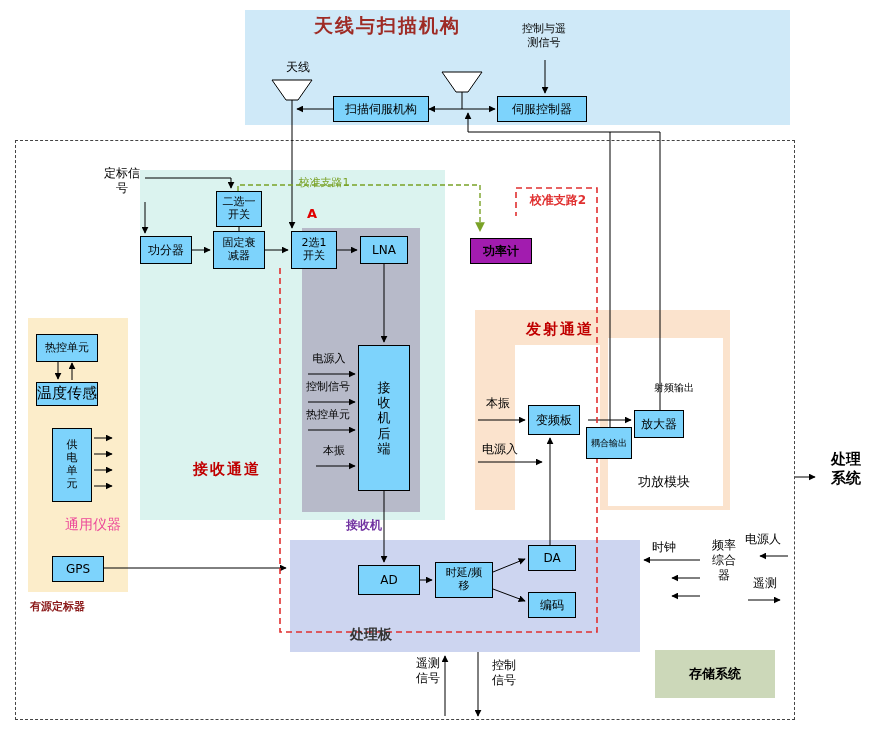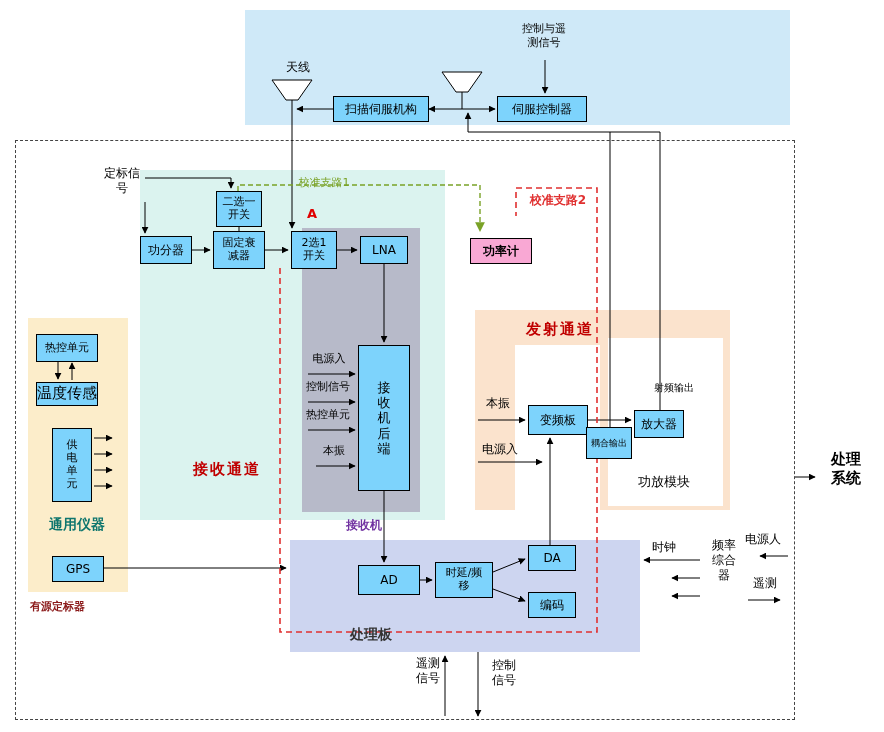--- a/index.html
+++ b/index.html
@@ -25,49 +25,49 @@
   #b-storage{left:655px;top:650px;width:120px;height:48px;background:#ccd8b9;border:none;font-weight:600;font-size:13px}
 
   
   #b-scan-servo{left:333px;top:96px;width:96px;height:26px}
   #b-servo-ctrl{left:497px;top:96px;width:90px;height:26px}
   #b-two-select{left:216px;top:191px;width:46px;height:36px;font-size:11px}
   #b-pwr-div{left:140px;top:236px;width:52px;height:28px}
   #b-fix-att{left:213px;top:231px;width:52px;height:38px;font-size:11px}
   #b-2sel1{left:291px;top:231px;width:46px;height:38px;font-size:11px}
   #b-lna{left:360px;top:236px;width:48px;height:28px}
-  #b-pwr-meter{left:470px;top:238px;width:62px;height:26px;background:#f9a8d4;font-weight:bold}
+  #b-pwr-meter{left:470px;top:238px;width:62px;height:26px;background:#a21caf;font-weight:bold}
   #b-backend{left:358px;top:345px;width:52px;height:146px;font-size:13px}
   #b-thermal{left:36px;top:334px;width:62px;height:28px;font-size:11px}
   #b-temp{left:36px;top:382px;width:62px;height:24px;font-size:15px}
   #b-psu{left:52px;top:428px;width:40px;height:74px;font-size:11px}
   #b-gps{left:52px;top:556px;width:52px;height:26px}
   #b-ad{left:358px;top:565px;width:62px;height:30px}
   #b-delay{left:435px;top:562px;width:58px;height:36px;font-size:11px}
   #b-da{left:528px;top:545px;width:48px;height:26px}
   #b-enc{left:528px;top:592px;width:48px;height:26px}
-  #b-conv{left:528px;top:405px;width:60px;height:30px}
+  #b-conv{left:528px;top:405px;width:52px;height:30px}
   #b-amp{left:634px;top:410px;width:50px;height:28px}
   #b-coup{left:586px;top:427px;width:46px;height:32px;font-size:9px}
 
   
   #l-title{left:300px;top:14px;width:175px;font-size:19px;font-weight:bold;color:#9e2b25;letter-spacing:2px}
   #l-antenna{left:280px;top:60px;width:36px}
   #l-ctrl-tel{left:512px;top:22px;width:64px;font-size:11px}
   #l-calib-sig{left:98px;top:166px;width:48px}
   #l-branch1{left:288px;top:176px;width:72px;font-size:11px;color:#7aa227}
   #l-branch2{left:518px;top:193px;width:80px;font-size:12px;font-weight:bold;color:#e03030}
   #l-point-a{left:304px;top:206px;width:16px;font-size:13px;font-weight:bold;color:#e00000}
   #l-rx-title{left:172px;top:460px;width:110px;font-size:15px;font-weight:bold;color:#c00000;letter-spacing:2px}
   #l-receiver{left:334px;top:518px;width:60px;font-weight:bold;color:#7030a0}
   #l-in-power{left:306px;top:352px;width:46px;font-size:11px}
   #l-in-ctrl{left:300px;top:380px;width:56px;font-size:11px}
   #l-in-tel{left:300px;top:408px;width:56px;font-size:11px}
   #l-in-lo{left:316px;top:444px;width:36px;font-size:11px}
-  #l-instr-title{left:34px;top:516px;width:86px;font-size:14px;font-weight:bold;color:#0f766e}
+  #l-instr-title{left:50px;top:516px;width:86px;font-size:14px;font-weight:normal;color:#ec4899}
   #l-active-cal{left:30px;top:600px;width:90px;font-size:11px;font-weight:bold;color:#8b1a1a;text-align:left}
   #l-tx-title{left:510px;top:320px;width:100px;font-size:15px;font-weight:bold;color:#c00000;letter-spacing:2px}
   #l-tx-lo{left:478px;top:396px;width:40px}
   #l-tx-pwr{left:476px;top:442px;width:48px}
   #l-pa-mod{left:628px;top:474px;width:72px;font-size:13px}
   #l-rf-out{left:646px;top:382px;width:56px;font-size:10px}
   #l-proc-title{left:336px;top:626px;width:70px;font-size:14px;font-weight:bold;color:#333}
   #l-clock{left:644px;top:540px;width:40px}
   #l-proc-sys{left:818px;top:450px;width:56px;font-size:15px;font-weight:600}
   #l-synth{left:704px;top:538px;width:40px}
@@ -184,21 +184,23 @@
 元</div>
   <div class="box" id="b-gps">GPS</div>
   <div class="box" id="b-ad">AD</div>
   <div class="box" id="b-delay">时延/频
 移</div>
   <div class="box" id="b-da">DA</div>
   <div class="box" id="b-enc">编码</div>
   <div class="box" id="b-conv">变频板</div>
   <div class="box" id="b-amp">放大器</div>
   <div class="box" id="b-coup">耦合输出</div>
-
+  <div class="box" id="b-storage">存储系统</div>
+
+  <div class="lbl" id="l-title">天线与扫描机构</div>
   <div class="lbl" id="l-antenna">天线</div>
   <div class="lbl" id="l-ctrl-tel">控制与遥
 测信号</div>
   <div class="lbl" id="l-calib-sig">定标信
 号</div>
   <div class="lbl" id="l-branch1">校准支路1</div>
   <div class="lbl" id="l-branch2">校准支路2</div>
   <div class="lbl" id="l-point-a">A</div>
   <div class="lbl" id="l-rx-title">接收通道</div>
   <div class="lbl" id="l-receiver">接收机</div>

